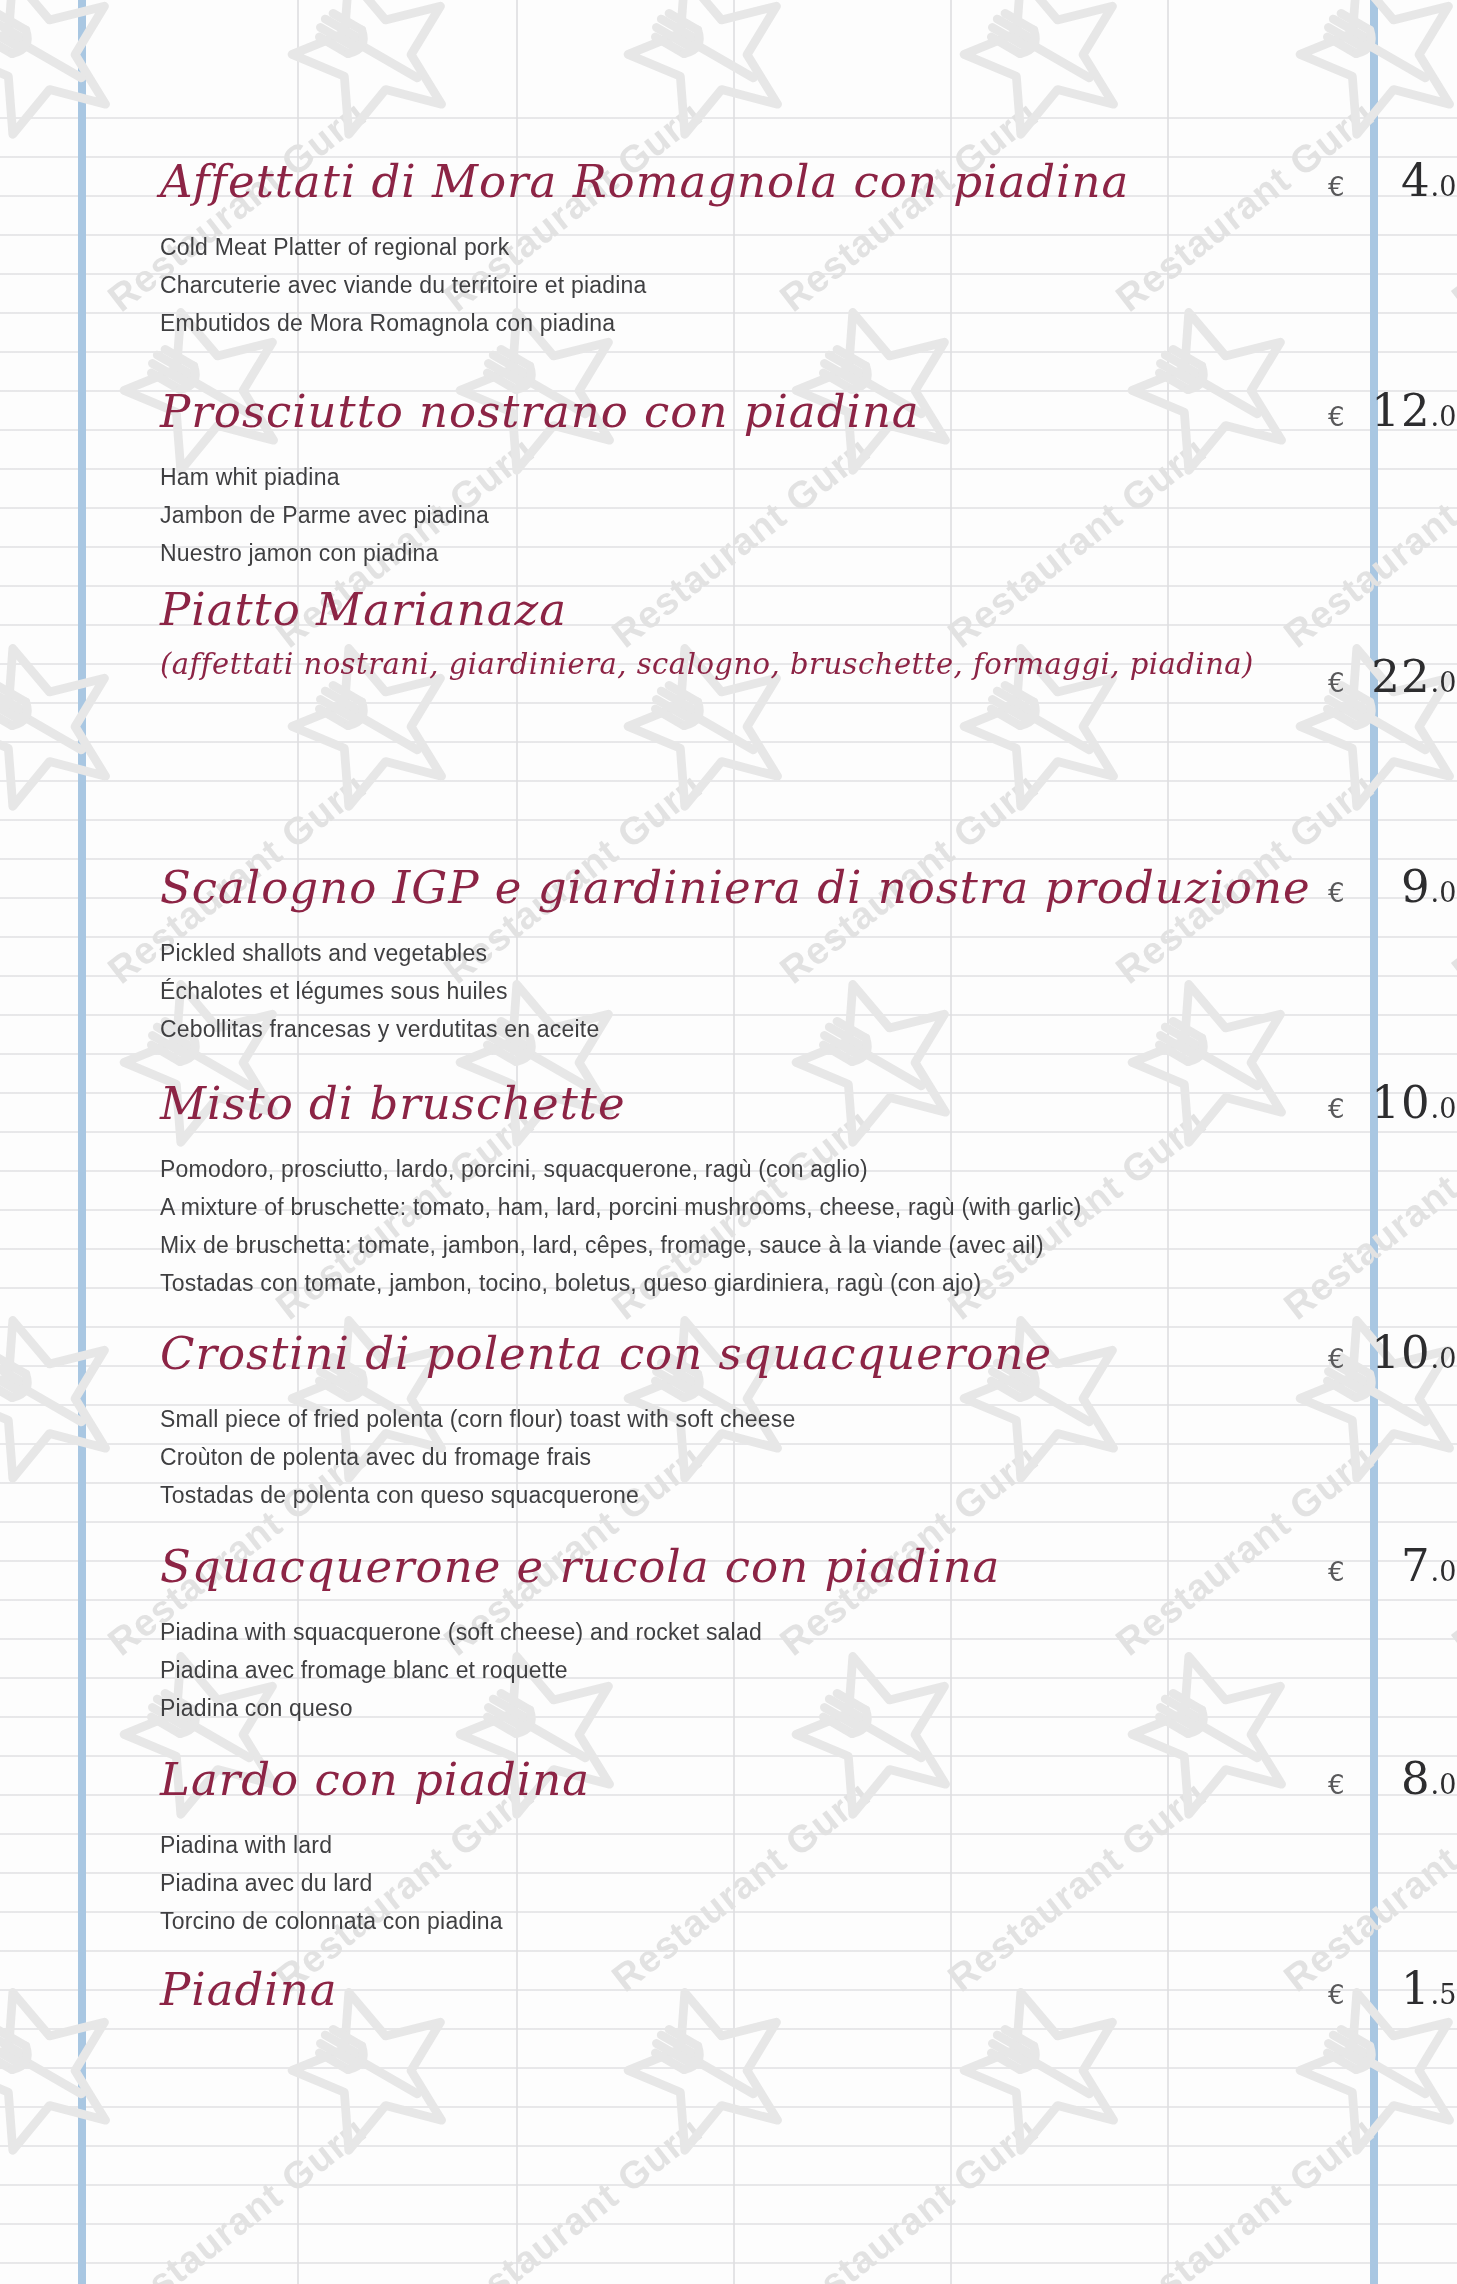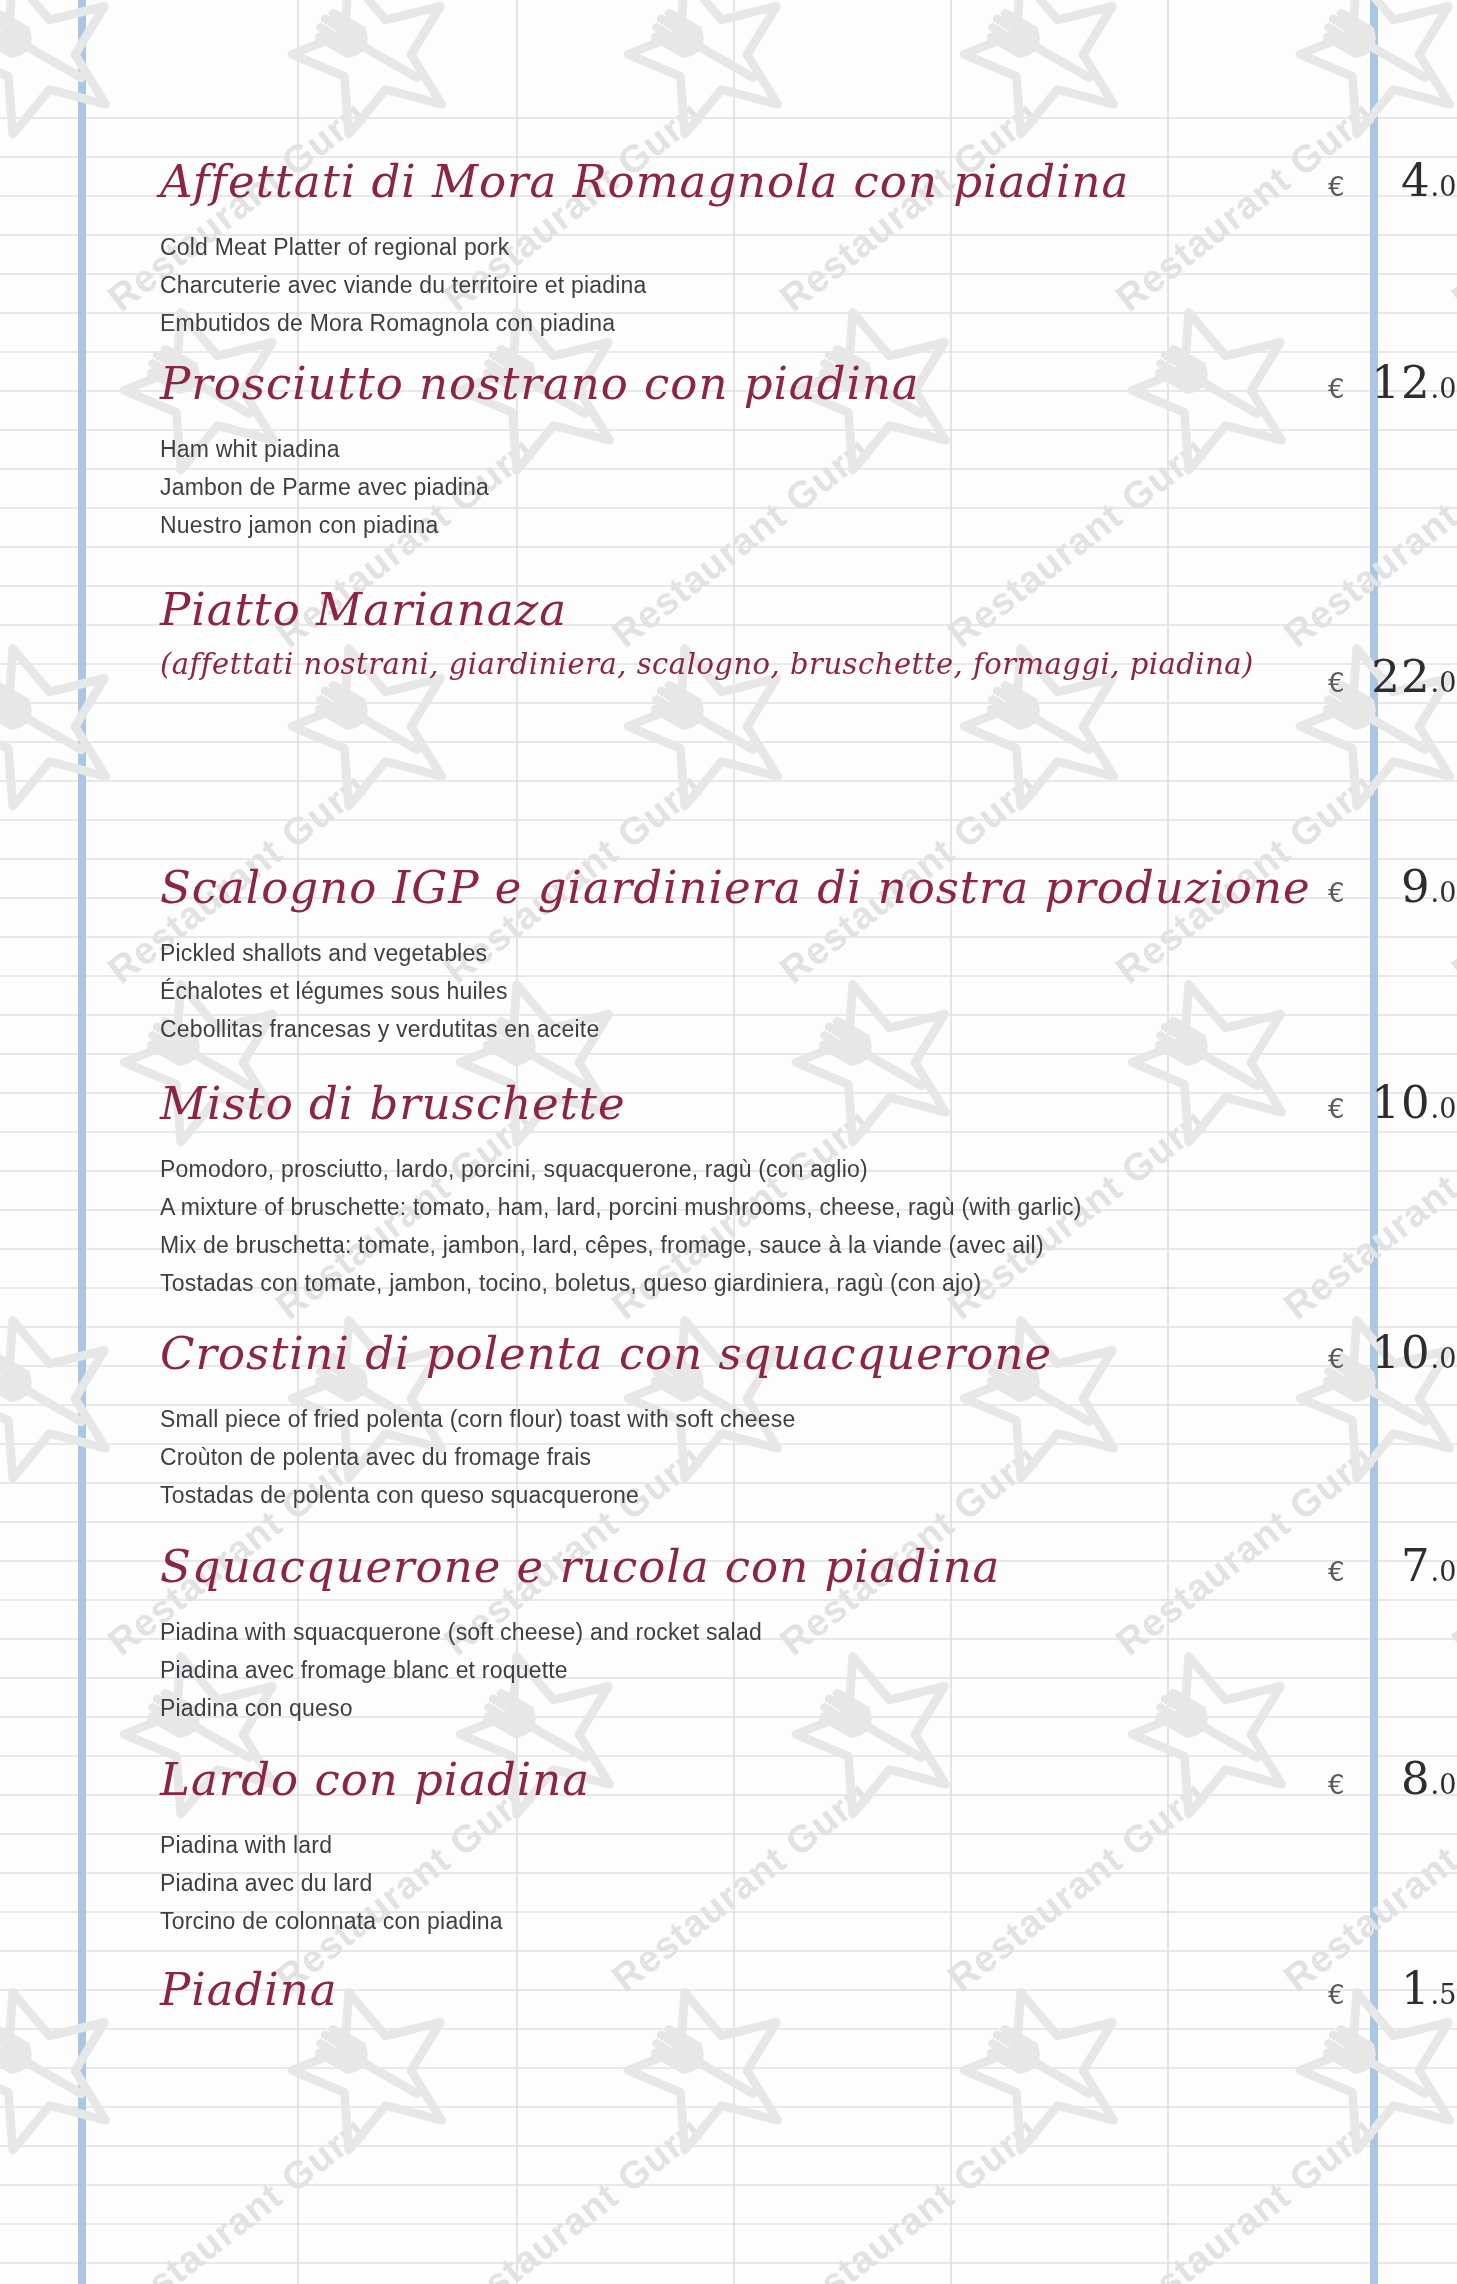--- a/index.html
+++ b/index.html
@@ -631,21 +631,21 @@
           <div class="item-desc">Charcuterie avec viande du territoire et piadina</div>
           <div class="item-desc">Embutidos de Mora Romagnola con piadina</div>
         </div>
     <div class="price" style="top: 4px;">
       <span class="cur">€</span>
       <span class="int">4</span>
       <span class="dec">.00</span>
     </div>
   </div>
 
-  <div class="menu-item" style="top: 352px;">
+  <div class="menu-item" style="top: 380px;">
     <div class="item-name">Prosciutto nostrano con piadina</div>
 
     <div class="item-descs">
           <div class="item-desc">Ham whit piadina</div>
           <div class="item-desc">Jambon de Parme avec piadina</div>
           <div class="item-desc">Nuestro jamon con piadina</div>
         </div>
     <div class="price" style="top: 4px;">
       <span class="cur">€</span>
       <span class="int">12</span>

